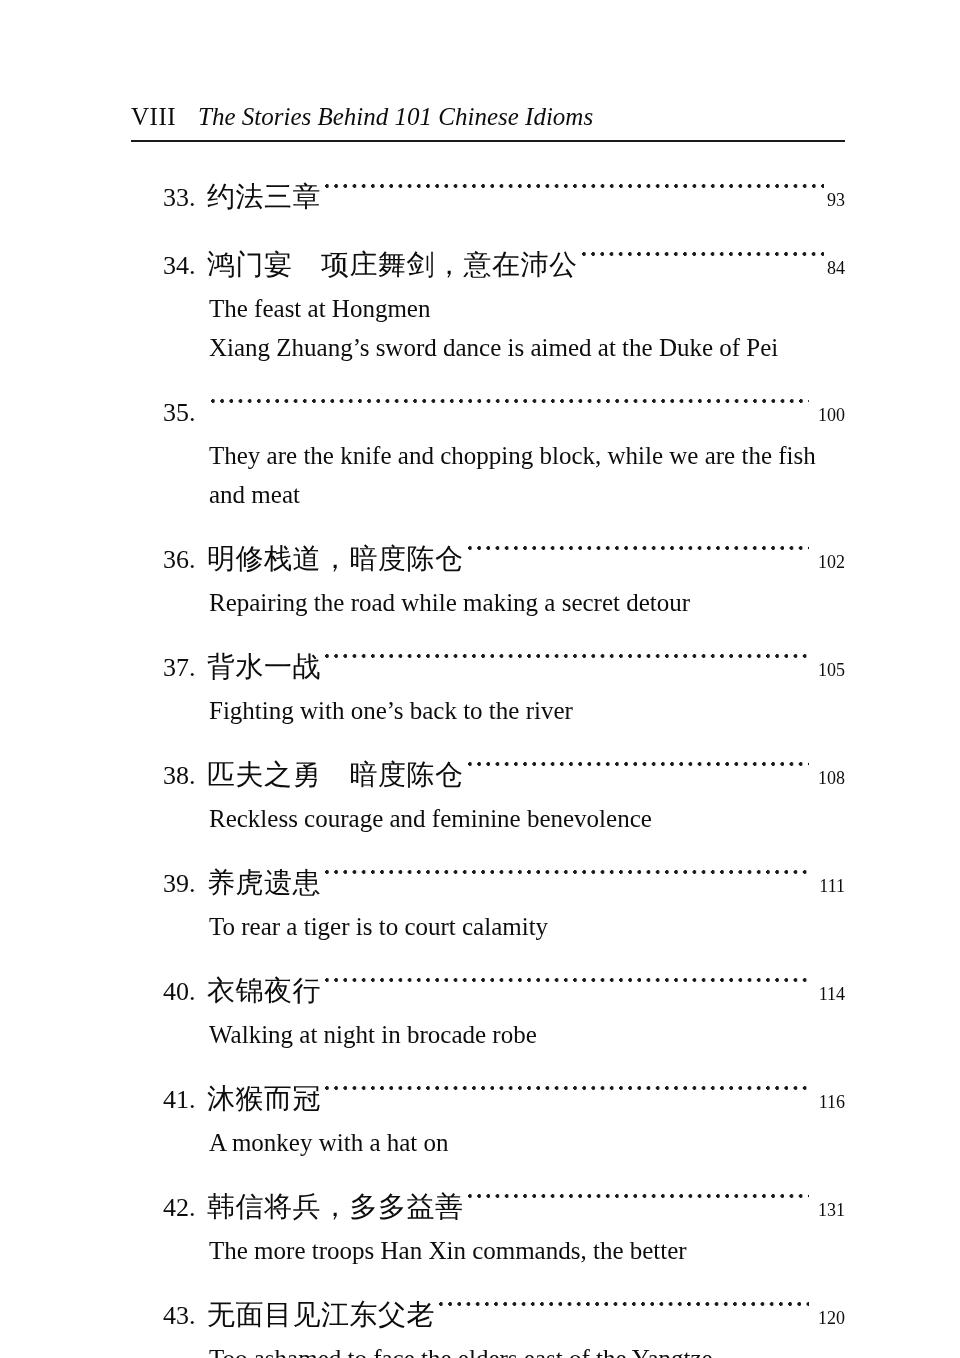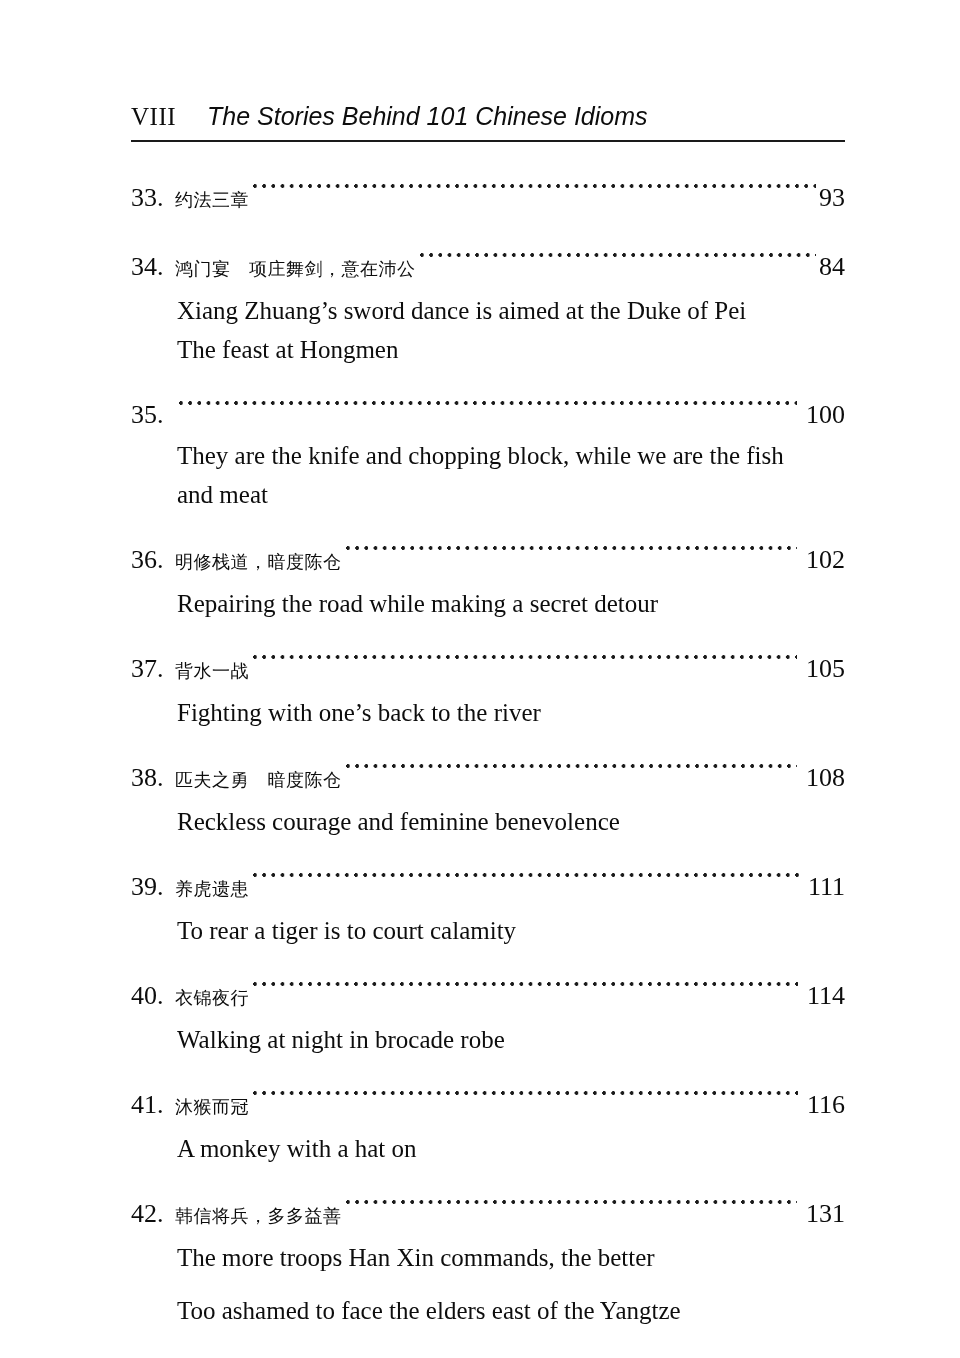--- a/index.html
+++ b/index.html
@@ -35,25 +35,25 @@
     align-items: baseline;
   }
   .runhead-folio {
     font-family: "Liberation Serif", "DejaVu Serif", serif;
     font-size: 25px;
     letter-spacing: 0.5px;
     line-height: 1;
     white-space: nowrap;
   }
   .runhead-title {
-    font-family: Liberation Sans, sans-serif;
+    font-family: Liberation Serif, serif;
     font-style: italic;
     font-size: 25px;
     line-height: 1;
-    margin-left: 31px;
+    margin-left: 22px;
     white-space: nowrap;
   }
   .runhead-rule {
     position: absolute;
     left: 131px;
     top: 126px;
     width: 714px;
     height: 2px;
     background: #1a1a1a;
   }
@@ -61,41 +61,42 @@
   
   .toc {
     position: absolute;
     left: 131px;
     top: 152px;
     width: 714px;
   }
 
   .entry {
     margin-bottom: 14px;
+    margin-left: 32px;
   }
   .entry:last-child { margin-bottom: 0; }
 
   
   .entry-head {
     display: flex;
     align-items: baseline;
     width: 100%;
   }
   .entry-num {
     flex: 0 0 auto;
     font-size: 26px;
     line-height: 40px;
     width: 44px;
     text-align: left;
     white-space: nowrap;
   }
   .entry-cn {
     flex: 0 0 auto;
-    font-family: Liberation Mono, monospace;
-    font-size: 18px;
+    font-family: Liberation Sans, sans-serif;
+    font-size: 28px;
     line-height: 40px;
     white-space: pre;
     letter-spacing: 0.5px;
   }
   .leader {
     flex: 1 1 auto;
     min-width: 10px;
     position: relative;
     height: 40px;
     overflow: hidden;
@@ -107,21 +108,21 @@
     right: 0;
     top: 50%;
     transform: translateY(-50%);
     height: 4px;
     background-image: radial-gradient(circle at 2px 2px, #1a1a1a 1.7px, rgba(0,0,0,0) 2.1px);
     background-size: 9.2px 4px;
     background-repeat: repeat-x;
   }
   .entry-page {
     flex: 0 0 auto;
-    font-size: 26px;
+    font-size: 18px;
     line-height: 40px;
     text-align: right;
     white-space: nowrap;
     padding-left: 3px;
   }
   .entry-page.gap { padding-left: 9px; text-align: center; }
 
   
   .entry-en {
     margin-left: 46px;
@@ -153,22 +154,22 @@
         </div>
       </div>
       <div class="entry">
         <div class="entry-head">
           <span class="entry-num">34.</span>
           <span class="entry-cn">鸿门宴　项庄舞剑，意在沛公</span>
           <span class="leader"></span>
           <span class="entry-page">84</span>
         </div>
         <div class="entry-en">
+          <div>The feast at Hongmen</div>
           <div>Xiang Zhuang’s sword dance is aimed at the Duke of Pei</div>
-          <div>The feast at Hongmen</div>
         </div>
       </div>
       <div class="entry">
         <div class="entry-head">
           <span class="entry-num">35.</span>
           <span class="leader"></span>
           <span class="entry-page gap">100</span>
         </div>
         <div class="entry-en">
           <div>They are the knife and chopping block, while we are the fish and meat</div>
@@ -245,19 +246,25 @@
           <span class="entry-num">42.</span>
           <span class="entry-cn">韩信将兵，多多益善</span>
           <span class="leader"></span>
           <span class="entry-page gap">131</span>
         </div>
         <div class="entry-en">
           <div>The more troops Han Xin commands, the better</div>
         </div>
       </div>
       <div class="entry">
+        <div class="entry-head">
+          <span class="entry-num">43.</span>
+          <span class="entry-cn">无面目见江东父老</span>
+          <span class="leader"></span>
+          <span class="entry-page gap">120</span>
+        </div>
         <div class="entry-en">
           <div>Too ashamed to face the elders east of the Yangtze</div>
         </div>
       </div>
     </div>
 
 </div>
 
 </body></html>

